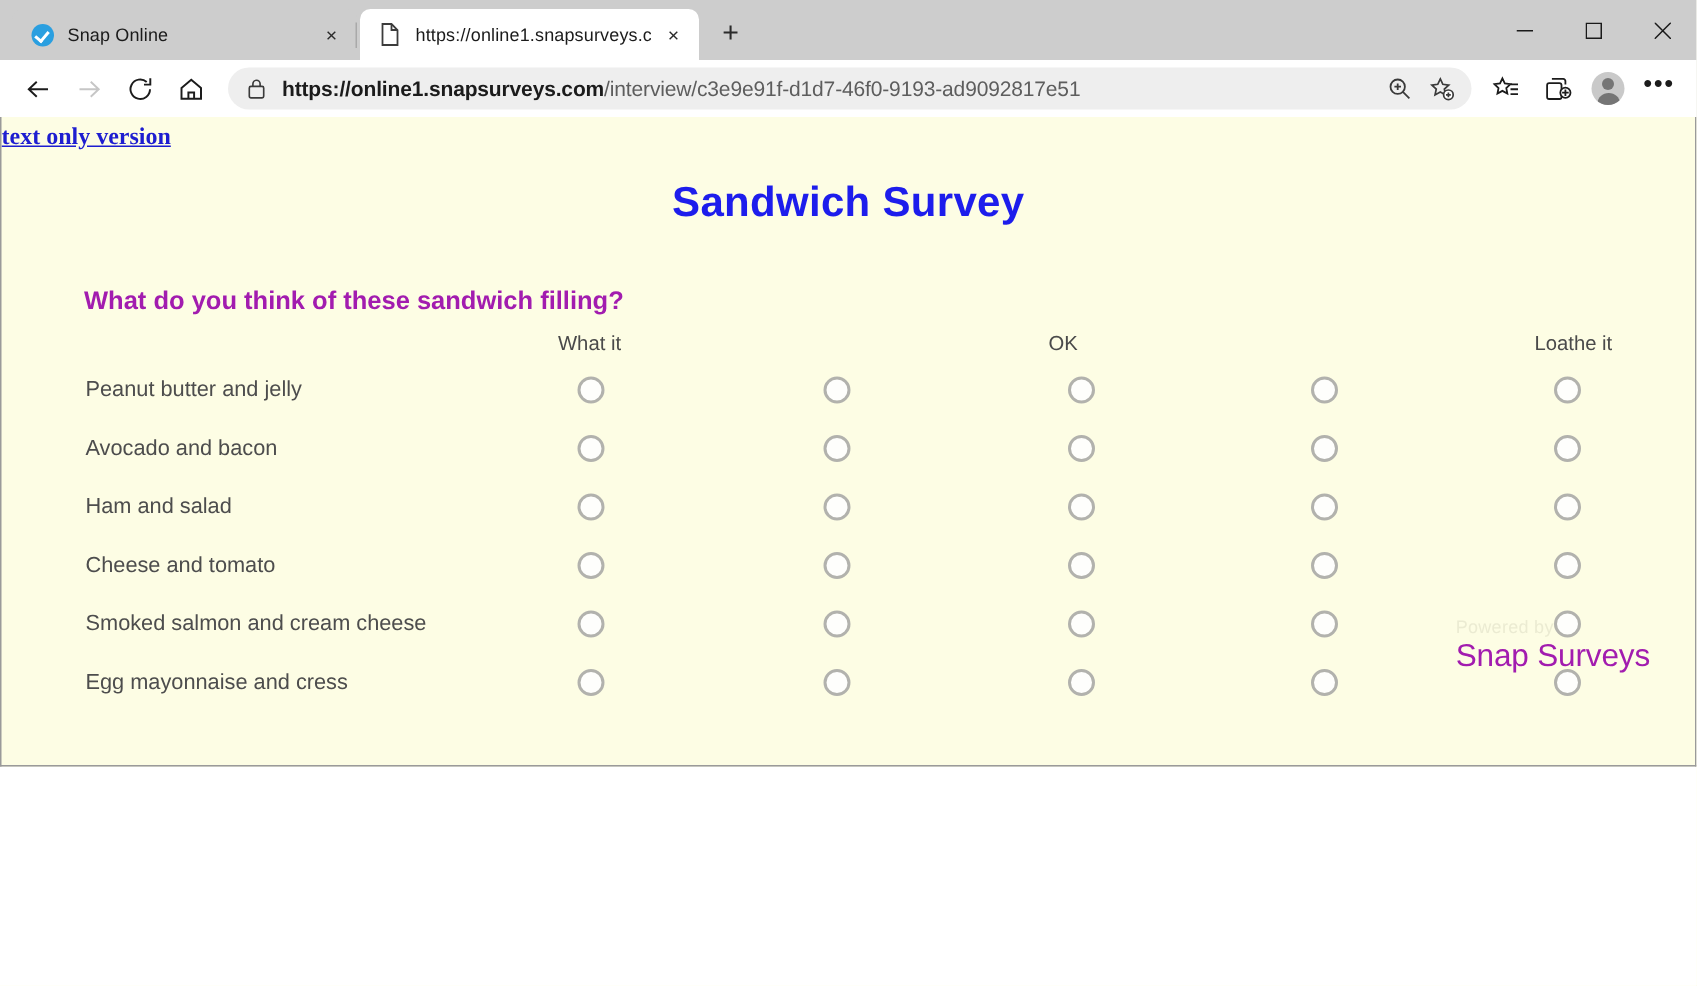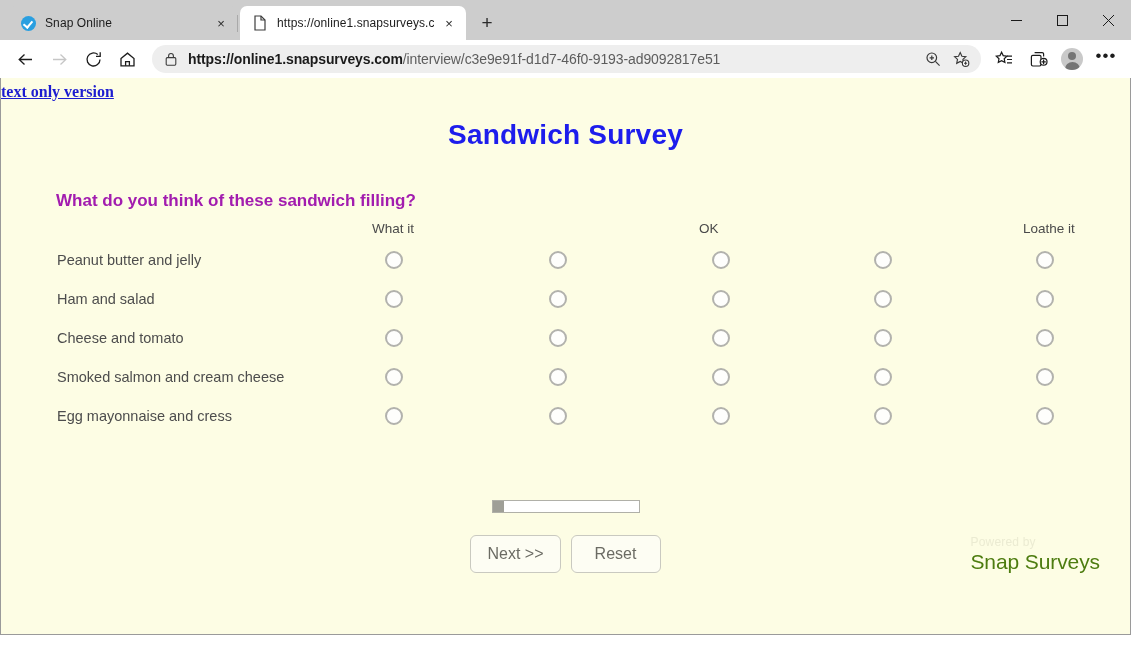--- a/index.html
+++ b/index.html
@@ -7,21 +7,21 @@
   html, body {
     margin: 0; padding: 0;
     width: 1131px; height: 657px;
     overflow: hidden;
     font-family: "Liberation Sans", sans-serif;
     background: #ffffff;
   }
 
   
   .browser {
-    width: 1131px; height: 635px;
+    width: 1131px; height: 511px;
     position: relative;
     background: #cdcdcd;
     display: flex;
     flex-direction: column;
   }
 
   
   .tabstrip {
     height: 40px;
     background: #cdcdcd;
@@ -339,21 +339,21 @@
     line-height: 1;
     user-select: none;
   }
   .powered-by {
     font-size: 12px;
     color: #ebebd2;
     letter-spacing: .2px;
   }
   .powered-name {
     font-size: 21px;
-    color: #4d7c0f;
+    color: #a21caf;
     margin-top: 3px;
     letter-spacing: -.1px;
   }
 </style>
 </head>
 <body>
 
 <div class="browser">
 
   <div class="tabstrip">
@@ -488,20 +488,28 @@
 
       <div class="grid">
         <div class="col-headers" id="scale-headers">
             <span class="col-header" style="left: 371px;">What it</span>
             <span class="col-header" style="left: 698px;">OK</span>
             <span class="col-header" style="left: 1022px;">Loathe it</span>
           </div>
         <div id="grid-rows">
             <div class="row">
               <span class="row-label">Peanut butter and jelly</span>
+              <span class="radio" style="left: 393px;"></span>
+              <span class="radio" style="left: 557px;"></span>
+              <span class="radio" style="left: 720px;"></span>
+              <span class="radio" style="left: 882px;"></span>
+              <span class="radio" style="left: 1044px;"></span>
+            </div>
+            <div class="row">
+              <span class="row-label">Avocado and bacon</span>
               <span class="radio" style="left: 393px;"></span>
               <span class="radio" style="left: 557px;"></span>
               <span class="radio" style="left: 720px;"></span>
               <span class="radio" style="left: 882px;"></span>
               <span class="radio" style="left: 1044px;"></span>
             </div>
             <div class="row">
               <span class="row-label">Ham and salad</span>
               <span class="radio" style="left: 393px;"></span>
               <span class="radio" style="left: 557px;"></span>

